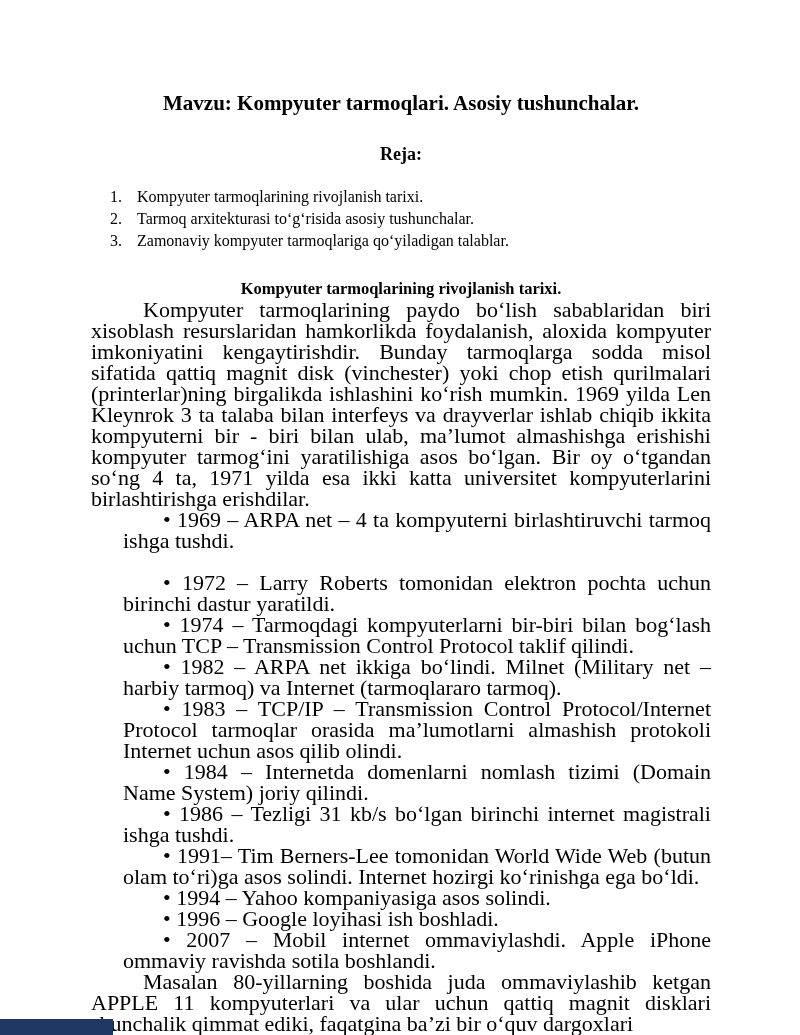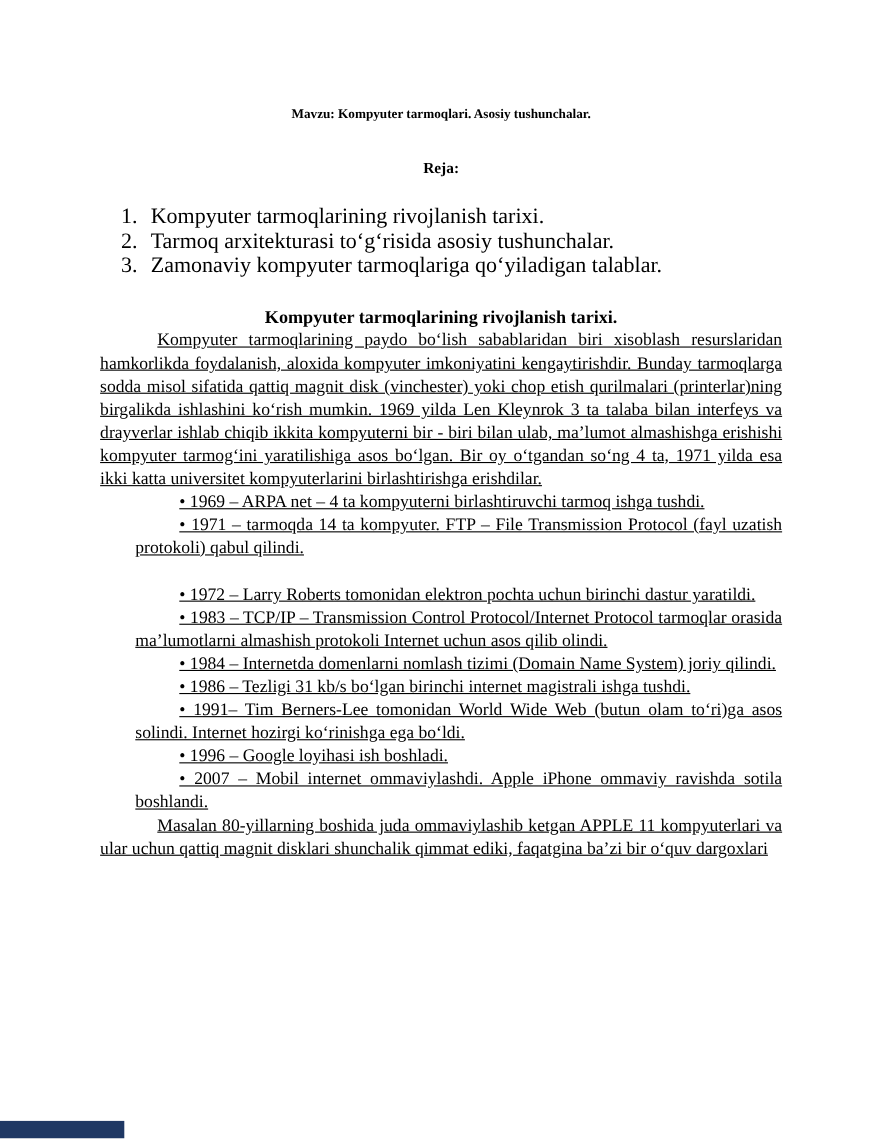--- a/index.html
+++ b/index.html
@@ -15,63 +15,62 @@
     font-family: "Liberation Serif", "DejaVu Serif", serif;
     color: #000000;
   }
   .page {
     box-sizing: border-box;
     width: 800px;
     height: 1035px;
     padding: 93px 89px 0 91px;
   }
   .doc-title {
-    font-size: 12px;
+    font-size: 21px;
     line-height: 20px;
     font-weight: bold;
     text-align: center;
     margin: 0;
   }
   .plan-heading {
-    font-size: 14px;
+    font-size: 18px;
     line-height: 20px;
     font-weight: bold;
     text-align: center;
     margin: 31px 0 0 0;
   }
   .plan-list {
     list-style: none;
     margin: 22px 0 0 0;
     padding: 0;
-    font-size: 20px;
+    font-size: 16px;
     line-height: 22px;
   }
   .plan-list li {
     margin-left: 19px;
   }
   .plan-list .num {
     display: inline-block;
     min-width: 27px;
   }
   .section-heading {
     font-size: 16.5px;
     line-height: 20px;
     font-weight: bold;
     text-align: center;
     margin: 27px 0 0 0;
   }
   .section-body {
     margin: 0;
   }
   .section-body p {
-    font-size: 16px;
+    font-size: 22px;
     line-height: 21px;
     margin: 0;
     text-align: justify;
-    text-decoration: underline;
   }
   .section-body p.p-body {
     text-indent: 52px;
   }
   .section-body p.p-bullet {
     text-indent: 40px;
     margin-left: 32px;
   }
   .section-body .spacer {
     height: 21px;
@@ -92,26 +91,28 @@
   <h2 class="plan-heading">Reja:</h2>
   <ol class="plan-list" id="plan-list">
       <li><span class="num">1.</span><span>Kompyuter tarmoqlarining rivojlanish tarixi.</span></li>
       <li><span class="num">2.</span><span>Tarmoq arxitekturasi to‘g‘risida asosiy tushunchalar.</span></li>
       <li><span class="num">3.</span><span>Zamonaviy kompyuter tarmoqlariga qo‘yiladigan talablar.</span></li>
     </ol>
   <h3 class="section-heading">Kompyuter tarmoqlarining rivojlanish tarixi.</h3>
   <div class="section-body" id="section-body">
       <p class="p-body">Kompyuter tarmoqlarining paydo bo‘lish sabablaridan biri xisoblash resurslaridan hamkorlikda foydalanish, aloxida kompyuter imkoniyatini kengaytirishdir. Bunday tarmoqlarga sodda misol sifatida qattiq magnit disk (vinchester) yoki chop etish qurilmalari (printerlar)ning birgalikda ishlashini ko‘rish mumkin. 1969 yilda Len Kleynrok 3 ta talaba bilan interfeys va drayverlar ishlab chiqib ikkita kompyuterni bir - biri bilan ulab, ma’lumot almashishga erishishi kompyuter tarmog‘ini yaratilishiga asos bo‘lgan. Bir oy o‘tgandan so‘ng 4 ta, 1971 yilda esa ikki katta universitet kompyuterlarini birlashtirishga erishdilar.</p>
       <p class="p-bullet">• 1969 – ARPA net – 4 ta kompyuterni birlashtiruvchi tarmoq ishga tushdi.</p>
-      <p class="p-bullet">• 1971 – tarmoqda 14 ta kompyuter. FTP – File Transmission Protocol (fayl uzatish protokoli) qabul qilindi.</p>
       <div class="spacer"></div>
       <p class="p-bullet">• 1972 – Larry Roberts tomonidan elektron pochta uchun birinchi dastur yaratildi.</p>
+      <p class="p-bullet">• 1974 – Tarmoqdagi kompyuterlarni bir-biri bilan bog‘lash uchun TCP – Transmission Control Protocol taklif qilindi.</p>
+      <p class="p-bullet">• 1982 – ARPA net ikkiga bo‘lindi. Milnet (Military net – harbiy tarmoq) va Internet (tarmoqlararo tarmoq).</p>
       <p class="p-bullet">• 1983 – TCP/IP – Transmission Control Protocol/Internet Protocol tarmoqlar orasida ma’lumotlarni almashish protokoli Internet uchun asos qilib olindi.</p>
       <p class="p-bullet">• 1984 – Internetda domenlarni nomlash tizimi (Domain Name System) joriy qilindi.</p>
       <p class="p-bullet">• 1986 – Tezligi 31 kb/s bo‘lgan birinchi internet magistrali ishga tushdi.</p>
       <p class="p-bullet">• 1991– Tim Berners-Lee tomonidan World Wide Web (butun olam to‘ri)ga asos solindi. Internet hozirgi ko‘rinishga ega bo‘ldi.</p>
+      <p class="p-bullet">• 1994 – Yahoo kompaniyasiga asos solindi.</p>
       <p class="p-bullet">• 1996 – Google loyihasi ish boshladi.</p>
       <p class="p-bullet">• 2007 – Mobil internet ommaviylashdi. Apple iPhone ommaviy ravishda sotila boshlandi.</p>
       <p class="p-body">Masalan 80-yillarning boshida juda ommaviylashib ketgan APPLE 11 kompyuterlari va ular uchun qattiq magnit disklari shunchalik qimmat ediki, faqatgina ba’zi bir o‘quv dargoxlari</p>
     </div>
 </div>
 
 <div class="footer-bar" style="background: rgb(31, 56, 100);"></div>
 
 </body></html>

